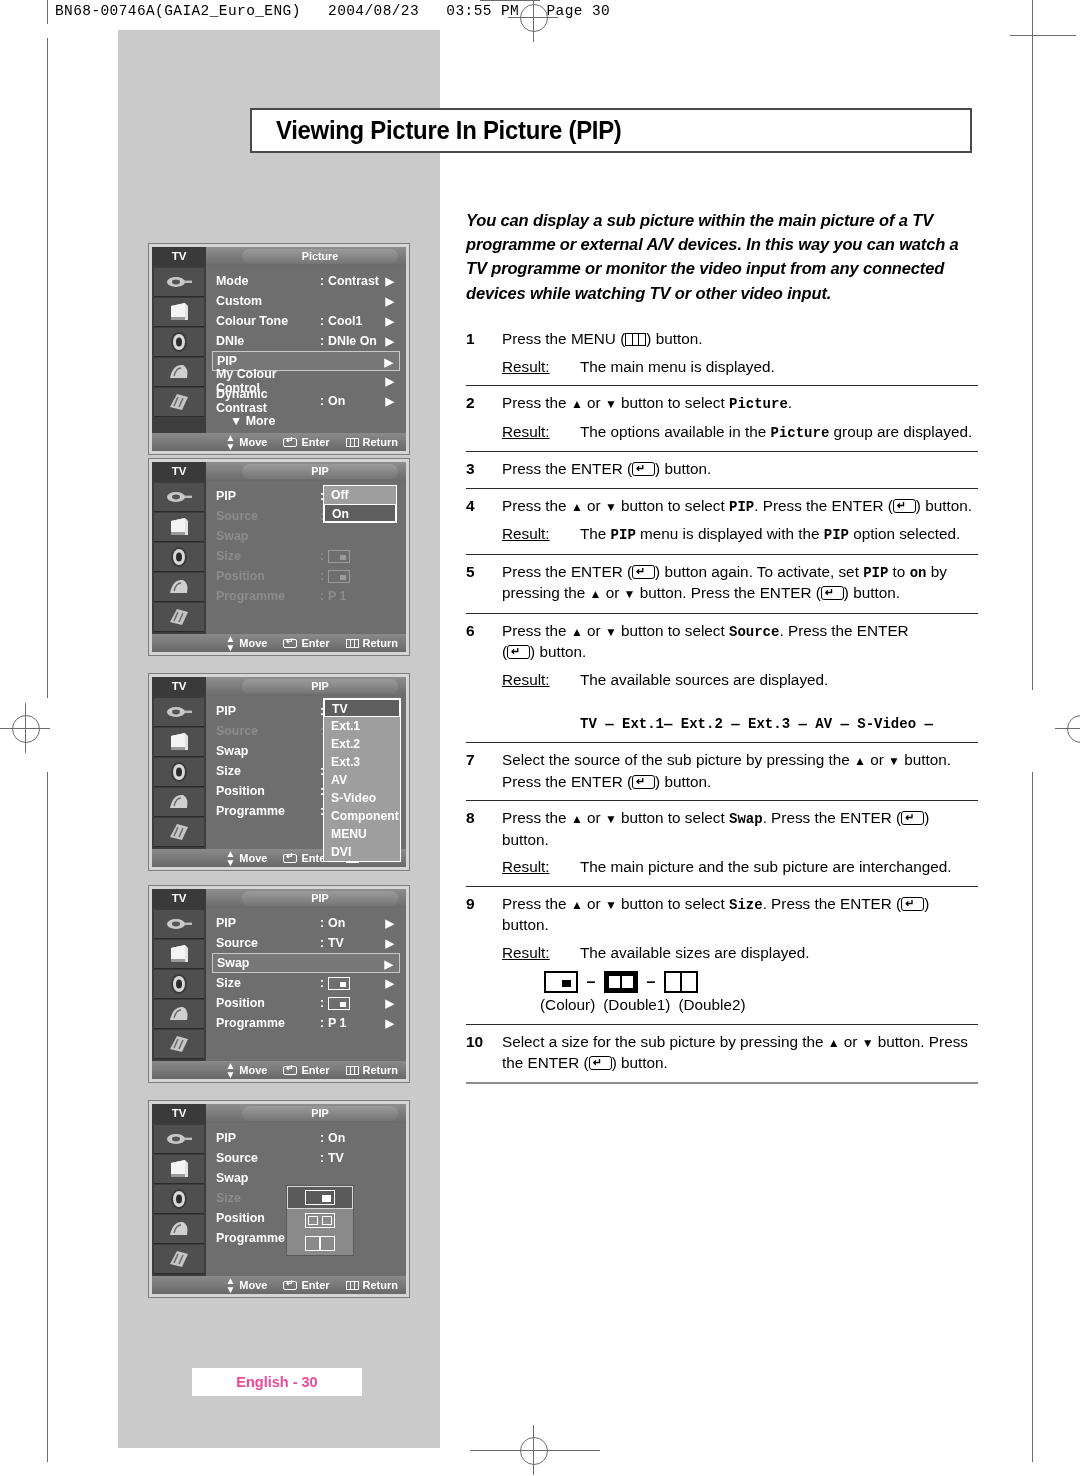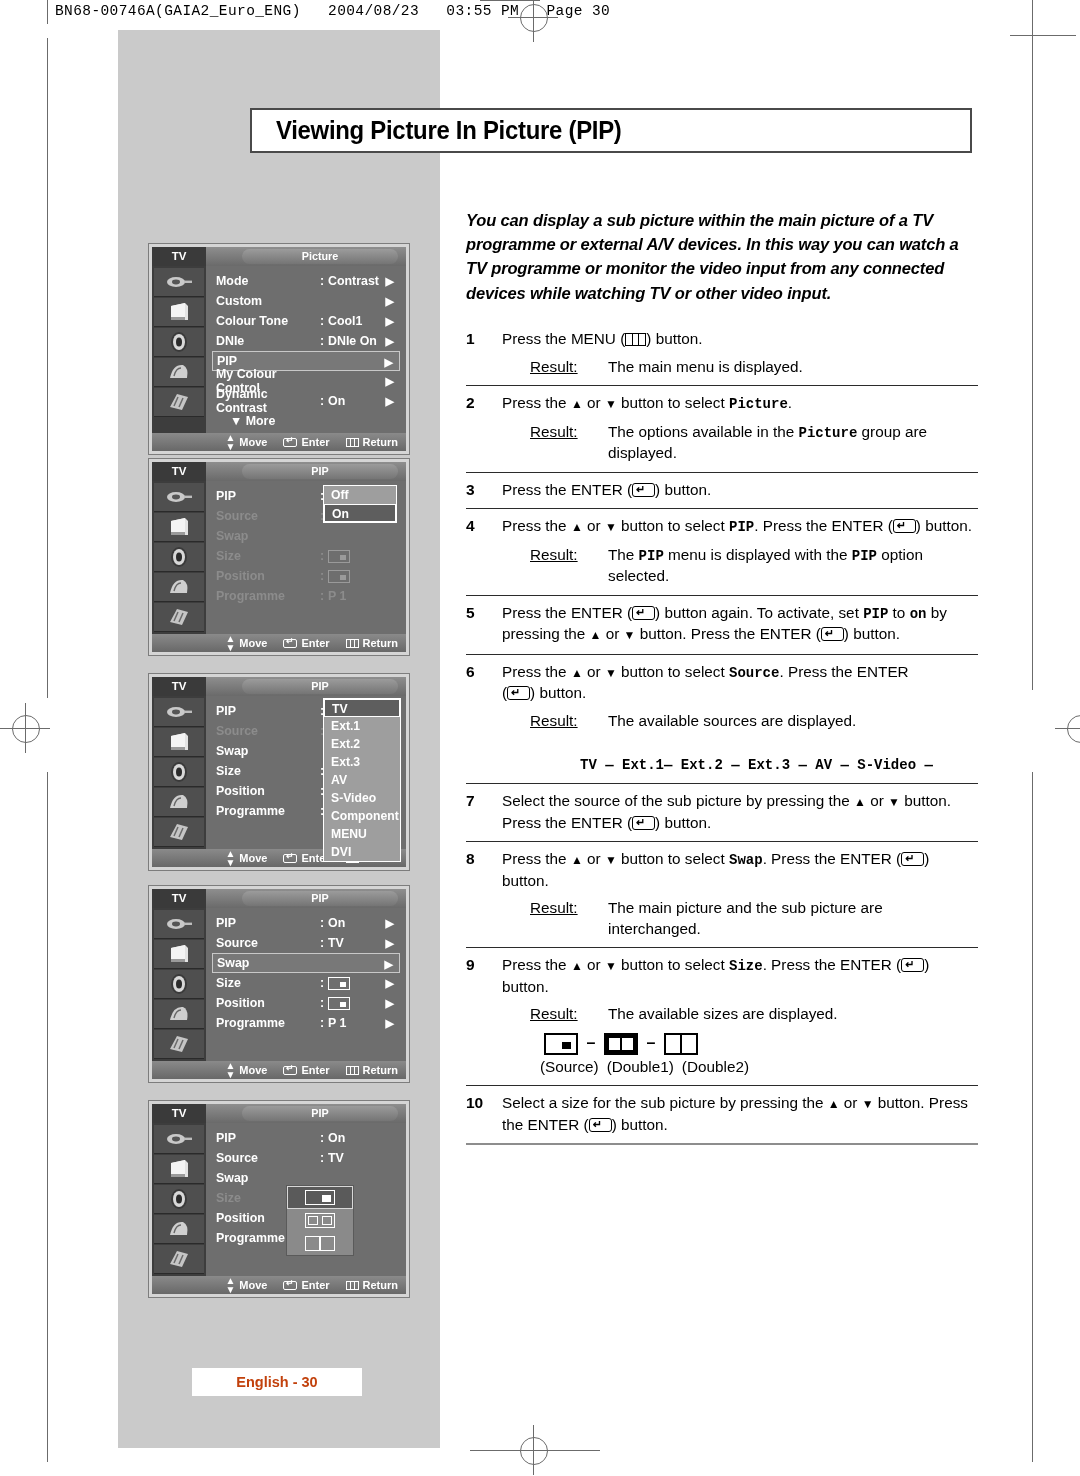--- a/index.html
+++ b/index.html
@@ -41,21 +41,21 @@
   
   .steps{position:absolute;left:466px;top:322px;width:512px;}
   .rule{height:2px;background:#8d8d8d;width:100%;}
   .rule.thin{height:1px;background:#2b2b2b;}
   .step{display:flex;padding:7px 0 8px 0;}
   .step-num{
     width:36px;flex:0 0 36px;font-size:15.5px;font-weight:bold;color:#000;
     padding-top:1px;
   }
   .step-body{flex:1 1 auto;font-size:15.3px;line-height:20.5px;color:#000;}
-  .result-row{display:flex;margin-top:7px;margin-left:28px;}
+  .result-row{display:flex;margin-top:7px;}
   .result-label{
     width:78px;flex:0 0 78px;text-decoration:underline;font-size:15.3px;
   }
   .result-text{flex:1 1 auto;font-size:15.3px;line-height:20.5px;}
   .mono{font-family:"Liberation Mono",monospace;font-size:14px;font-weight:bold;}
   .bold{font-weight:normal;}
   .srcline{font-family:"Liberation Mono",monospace;font-size:14px;font-weight:bold;
            margin-top:24px;line-height:20px;}
 
   
@@ -161,21 +161,21 @@
   .ss-g{width:30px;height:15px;border:1.8px solid #fff;box-sizing:border-box;position:relative;}
   .ss-g.s1:after{content:"";position:absolute;right:3px;bottom:2px;width:9px;height:7px;background:#fff;}
   .ss-g.s2:before,.ss-g.s2:after{content:"";position:absolute;top:2px;bottom:2px;width:10px;border:1.4px solid #fff;box-sizing:border-box;}
   .ss-g.s2:before{left:2px;} .ss-g.s2:after{right:2px;}
   .ss-g.s3:before{content:"";position:absolute;top:0;bottom:0;left:13px;width:1.8px;background:#fff;}
 
   
   .page-footer{
     position:absolute;left:192px;top:1368px;width:170px;height:28px;background:#fff;
     display:flex;align-items:center;justify-content:center;
-    font-size:14.5px;font-weight:bold;color:#c2410c;
+    font-size:14.5px;font-weight:bold;color:#ec4899;
   }
 </style>
 </head>
 <body>
 
 <div class="print-header">BN68-00746A(GAIA2_Euro_ENG)   2004/08/23   03:55 PM   Page 30</div>
 
 <div class="edge-line" style="left:47px;top:0;width:1px;height:24px;"></div>
 <div class="edge-line" style="left:47px;top:38px;width:1px;height:660px;"></div>
 <div class="edge-line" style="left:47px;top:772px;width:1px;height:690px;"></div>
@@ -805,21 +805,21 @@
         <span class="result-text">The available sizes are displayed.</span>
       </div>
       <div class="size-glyphs">
         <span class="sg small"></span>
         <span class="dash">–</span>
         <span class="sg dbl1"></span>
         <span class="dash">–</span>
         <span class="sg dbl2"></span>
       </div>
       <div class="size-labels">
-        <span>(Source)</span>
+        <span>(Colour)</span>
         <span>(Double1)</span>
         <span>(Double2)</span>
       </div>
     </div>
   </div>
   <div class="rule thin"></div>
 
   <div class="step">
     <div class="step-num">10</div>
     <div class="step-body">

